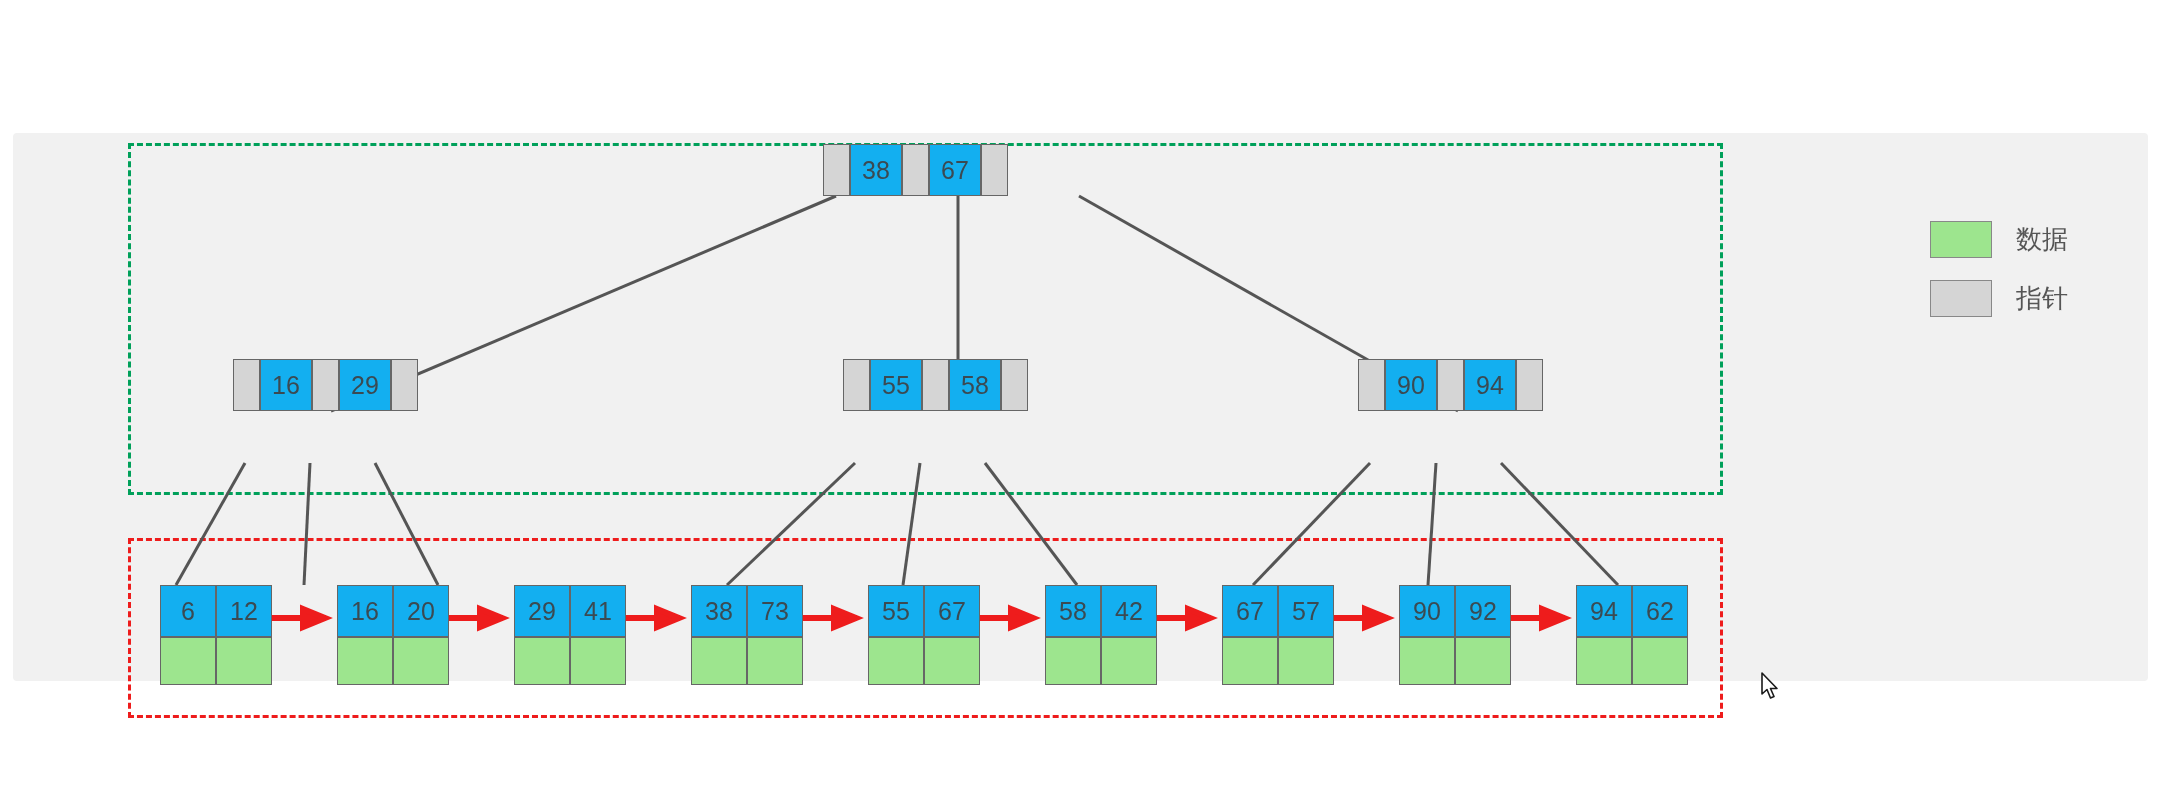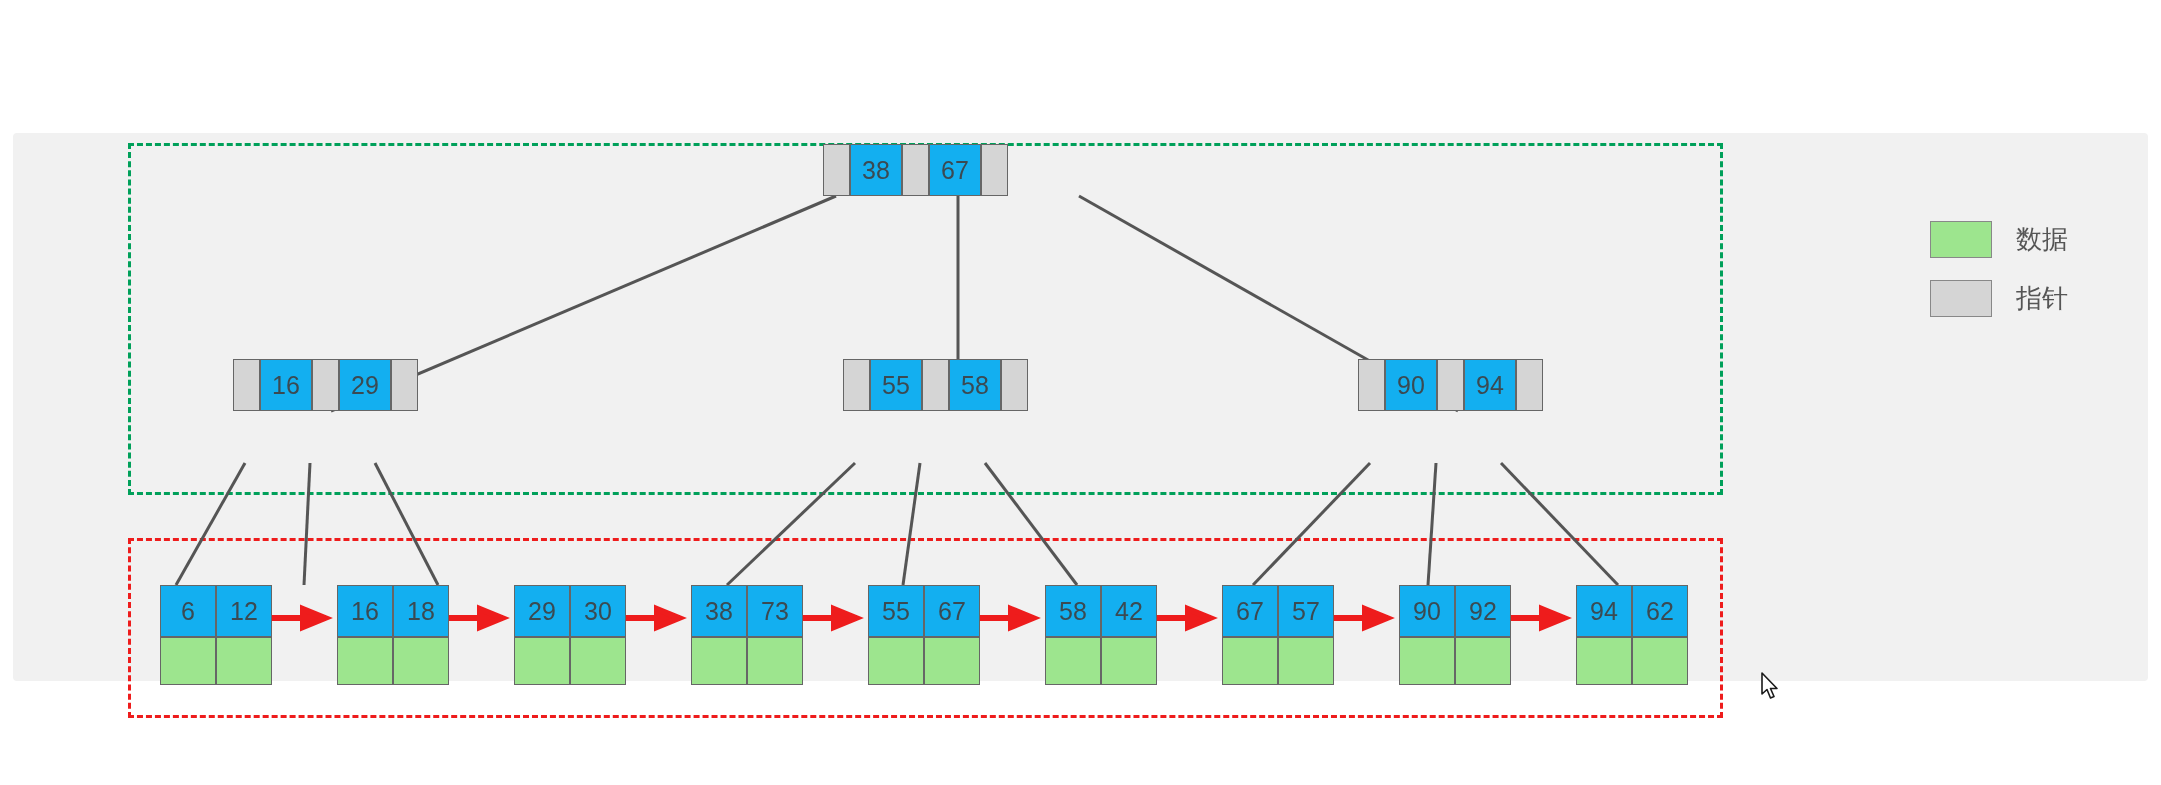--- a/index.html
+++ b/index.html
@@ -238,32 +238,32 @@
       </div>
       <div class="leaf-row">
         <div class="cell data"></div>
         <div class="cell data"></div>
       </div>
     </div>
 
     <div class="leaf" style="left:324px; top:452px;">
       <div class="leaf-row">
         <div class="cell key">16</div>
-        <div class="cell key">18</div>
+        <div class="cell key">20</div>
       </div>
       <div class="leaf-row">
         <div class="cell data"></div>
         <div class="cell data"></div>
       </div>
     </div>
 
     <div class="leaf" style="left:501px; top:452px;">
       <div class="leaf-row">
         <div class="cell key">29</div>
-        <div class="cell key">30</div>
+        <div class="cell key">41</div>
       </div>
       <div class="leaf-row">
         <div class="cell data"></div>
         <div class="cell data"></div>
       </div>
     </div>
 
     <div class="leaf" style="left:678px; top:452px;">
       <div class="leaf-row">
         <div class="cell key">38</div>

